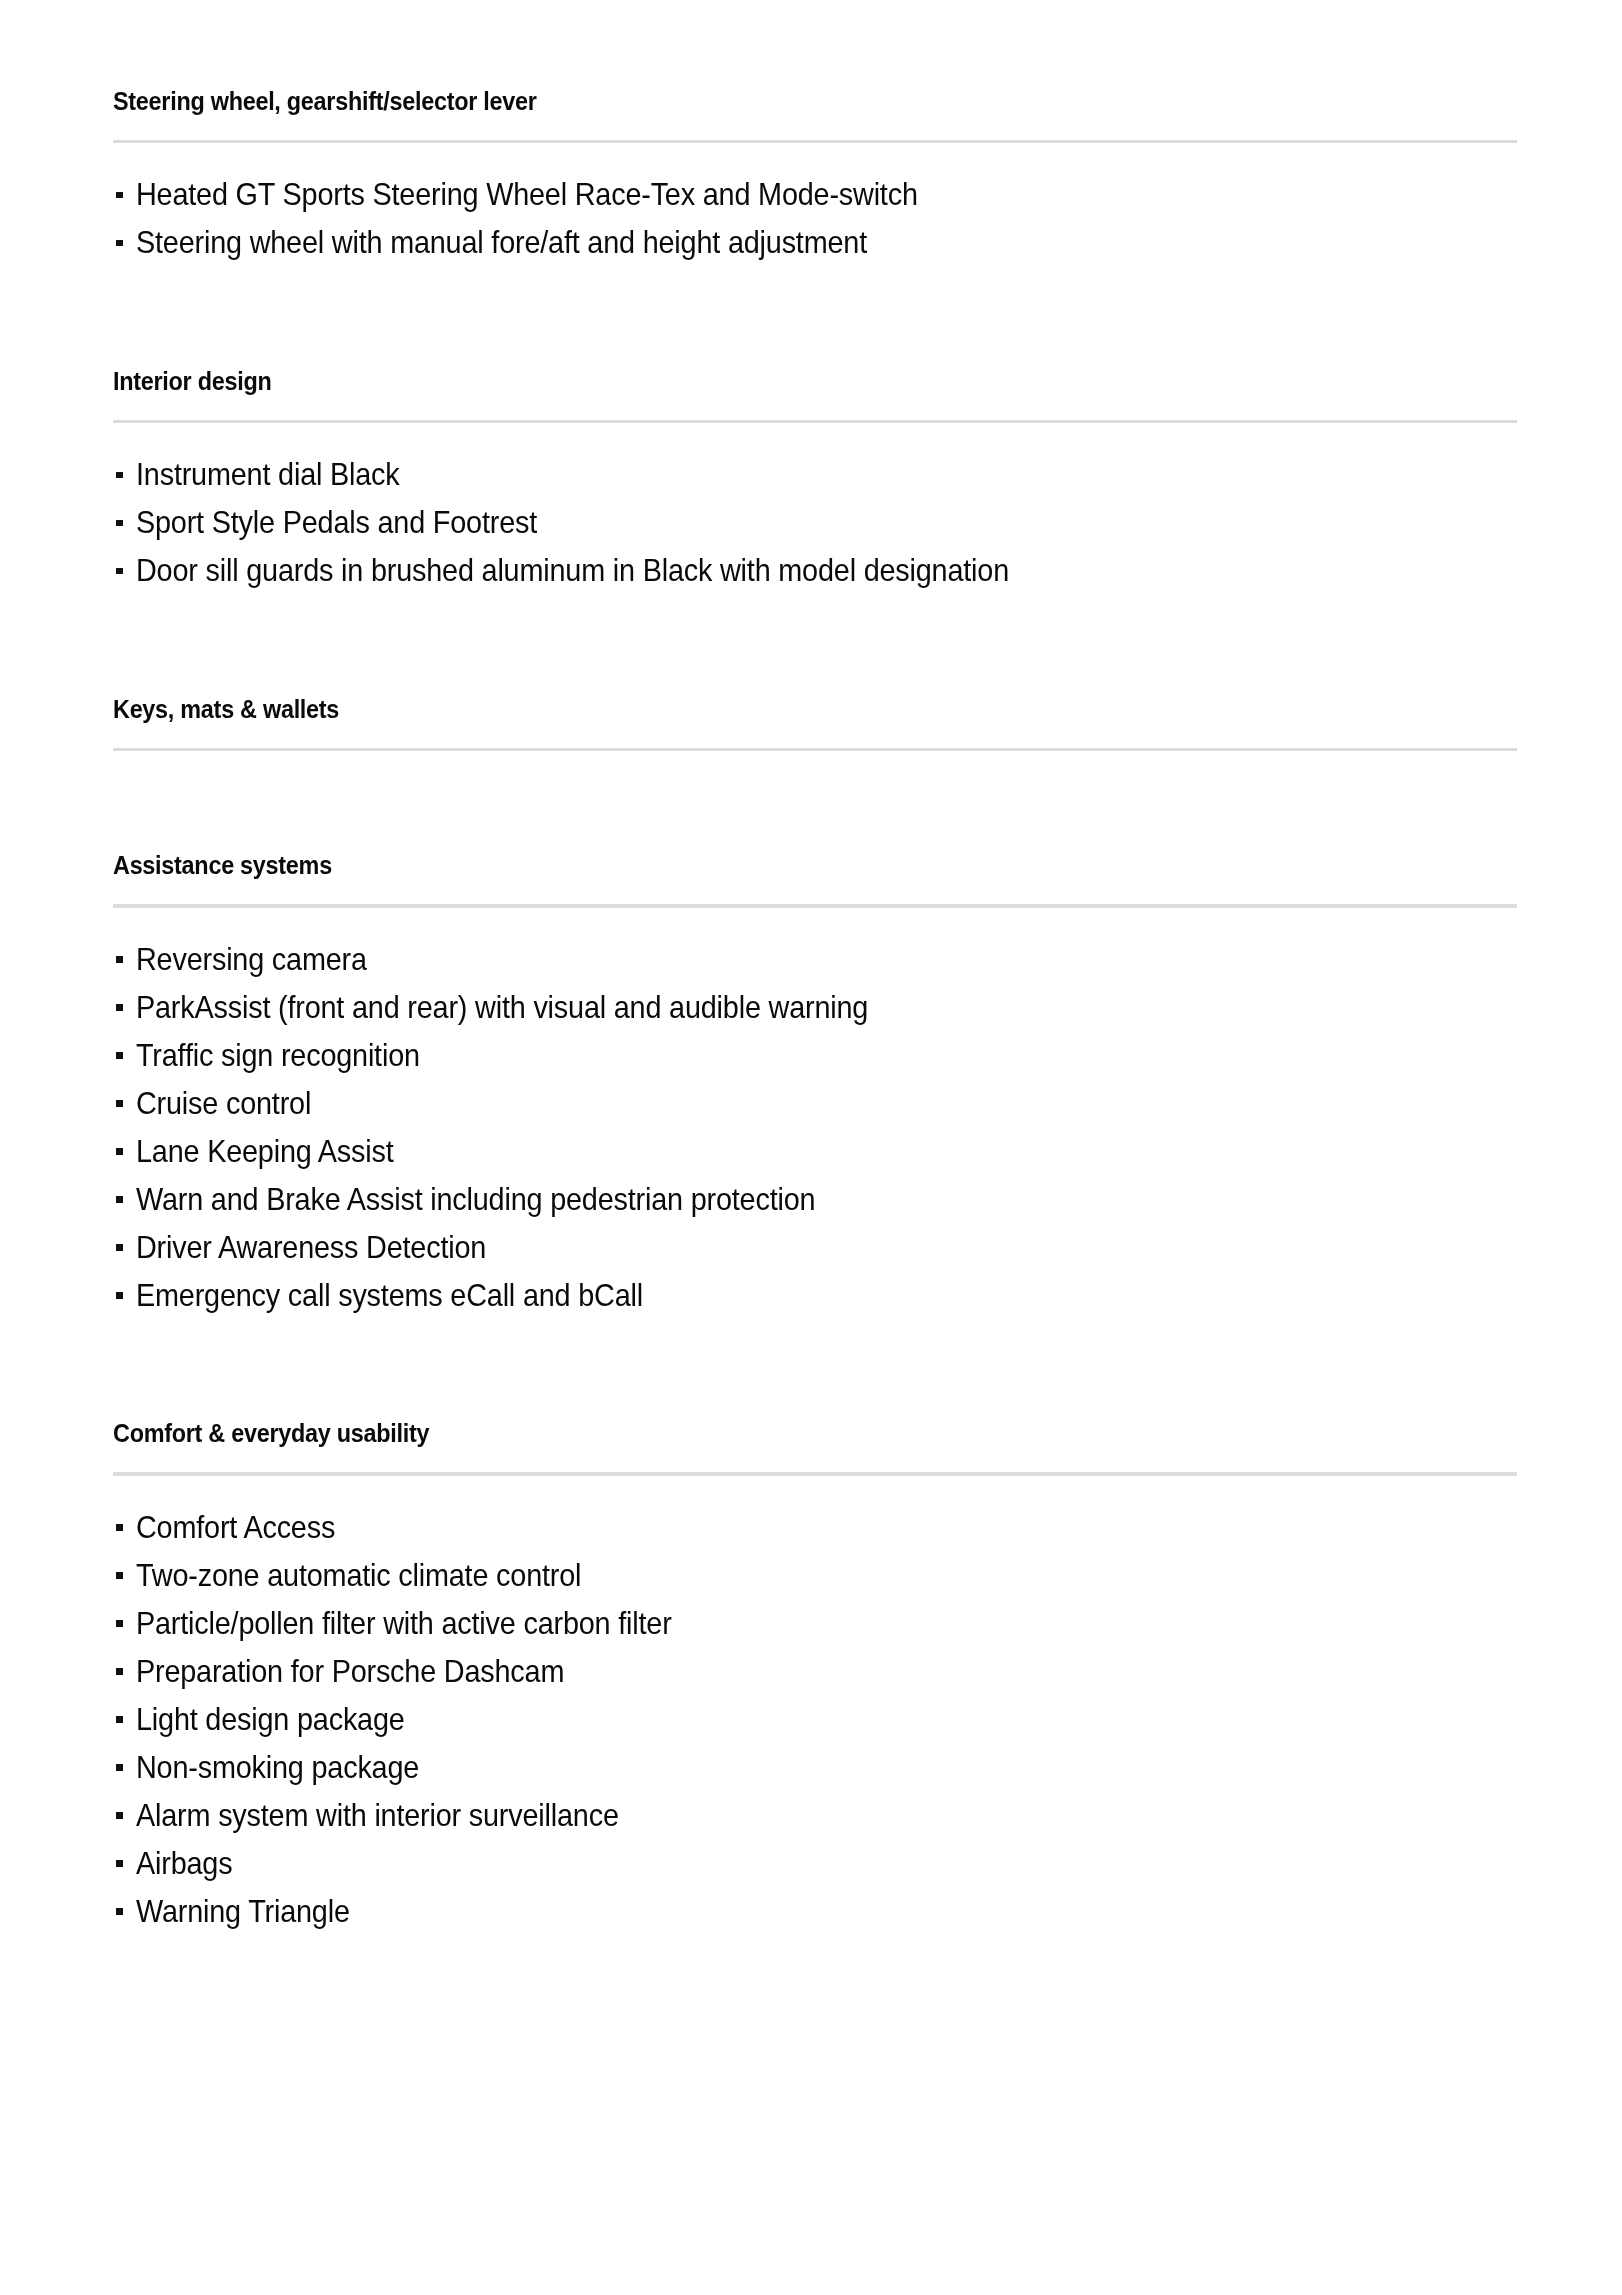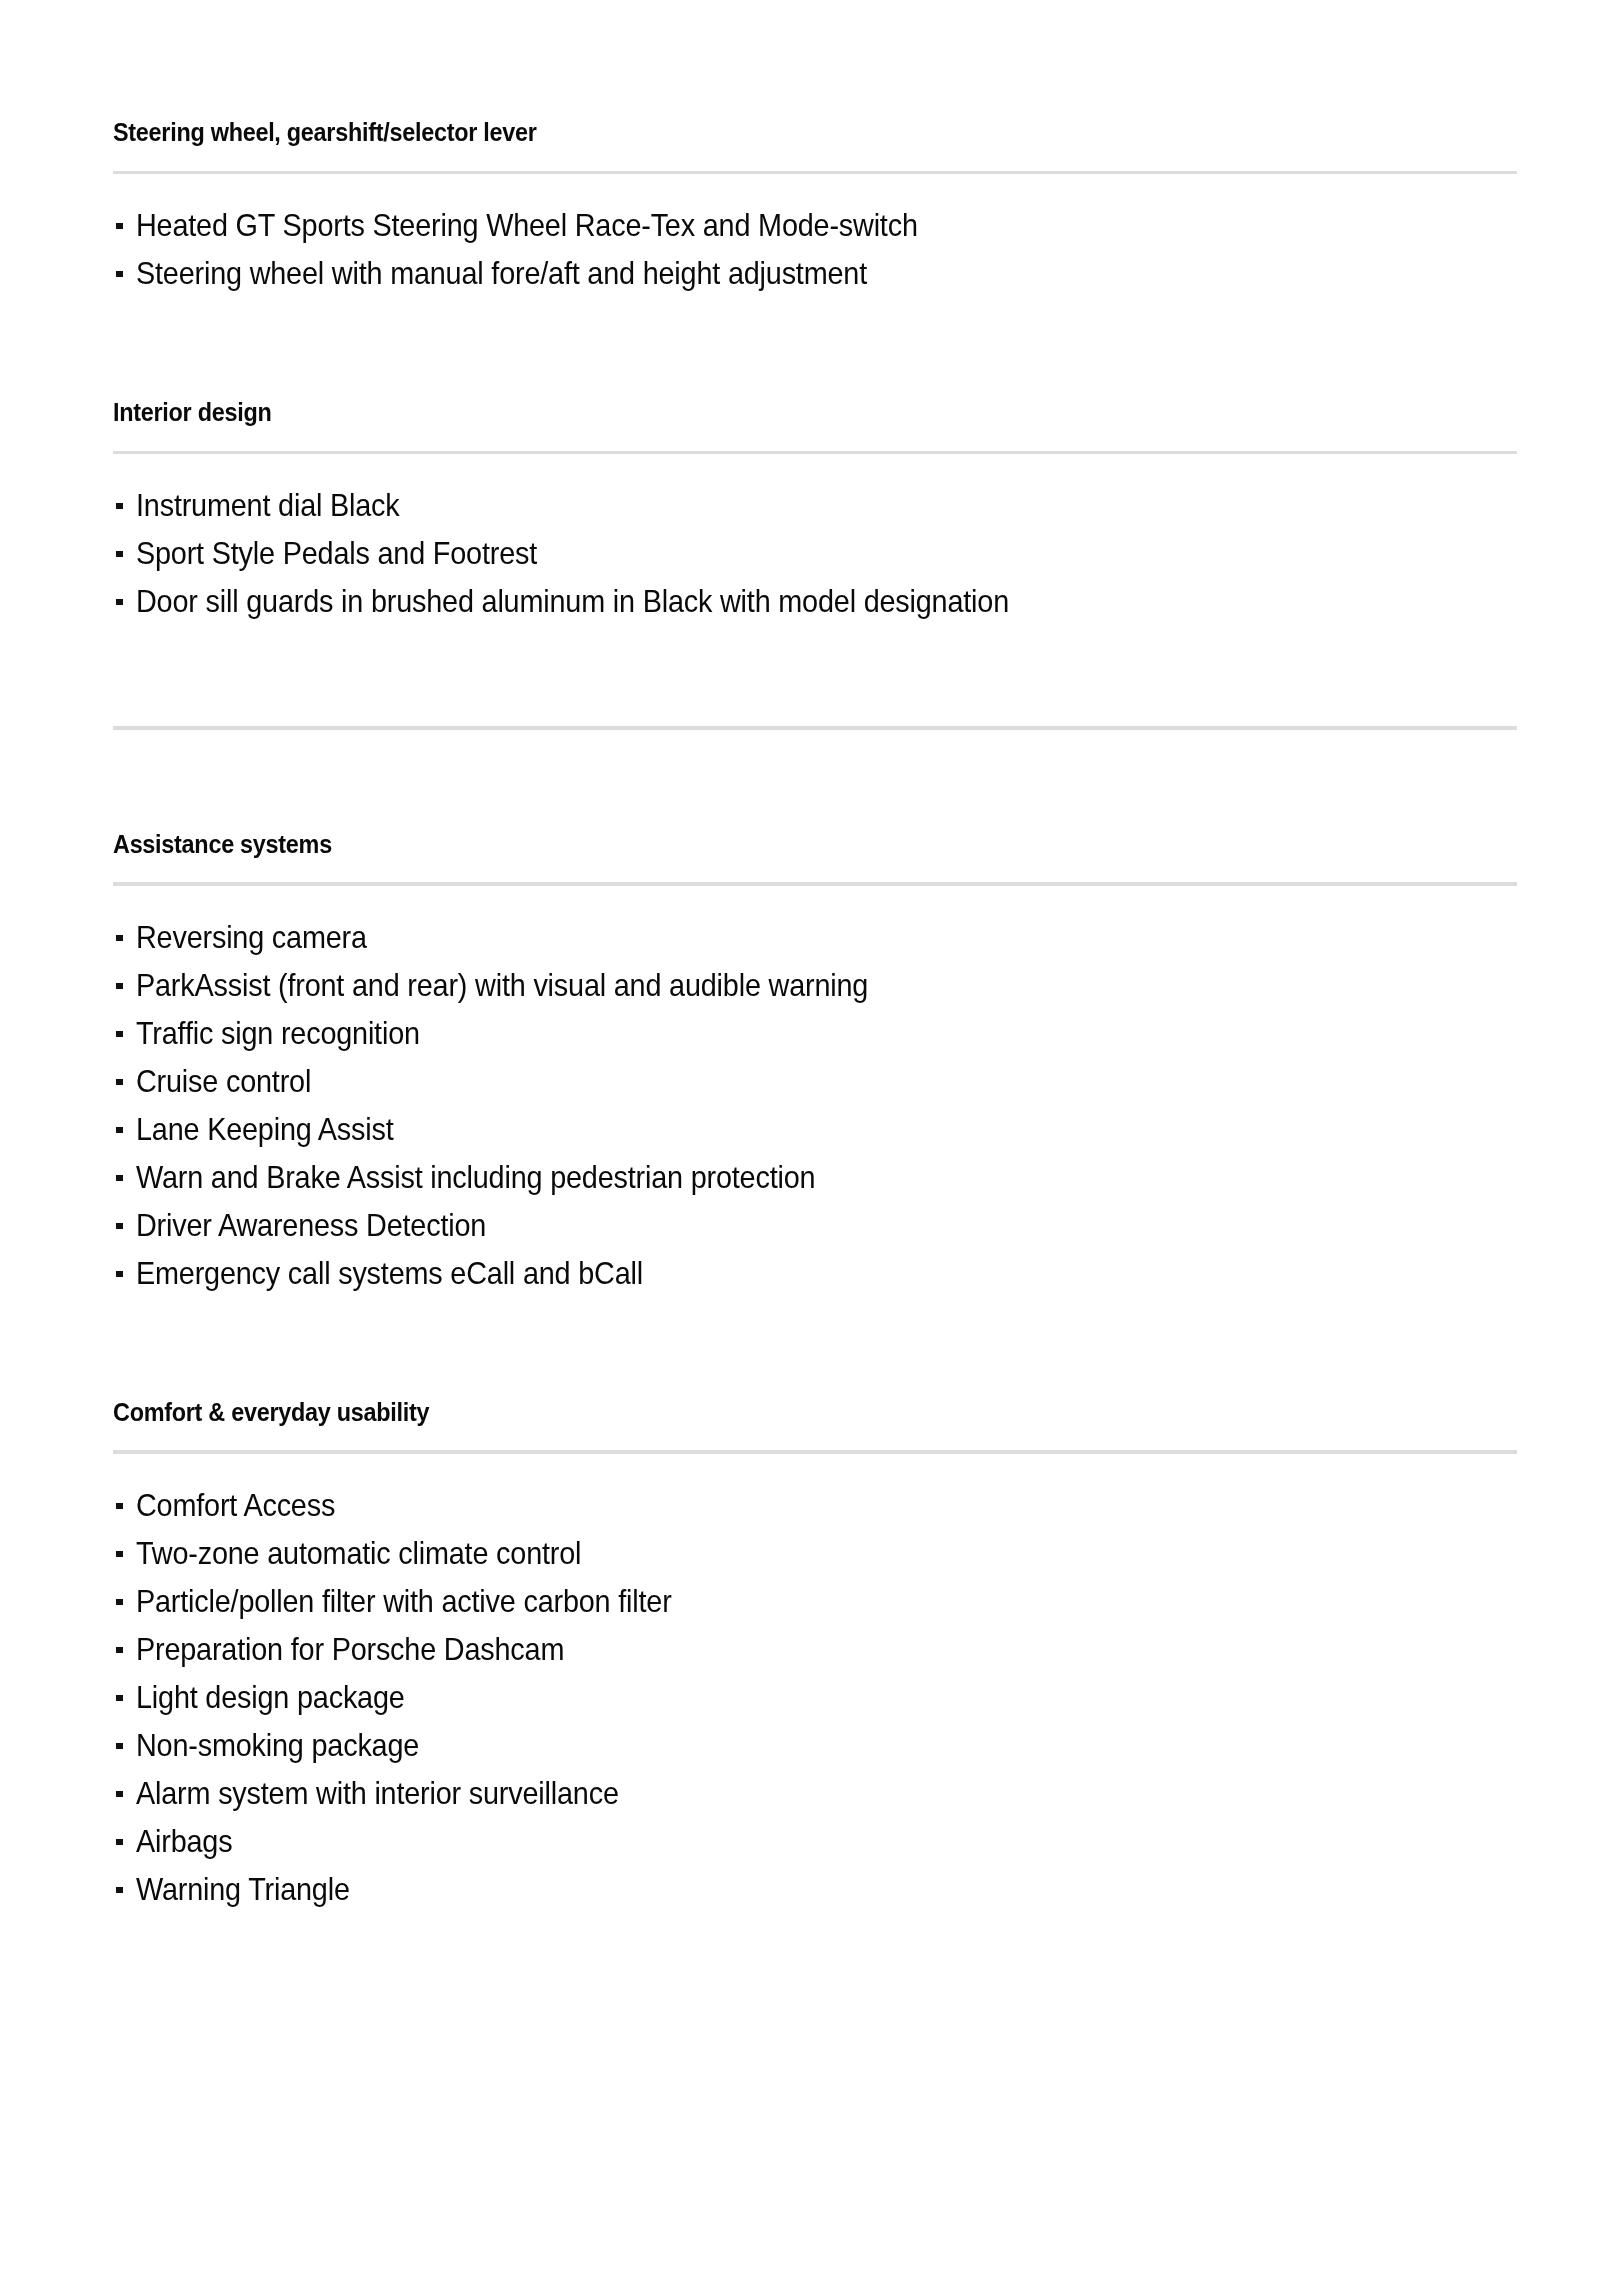--- a/index.html
+++ b/index.html
@@ -14,21 +14,21 @@
     background: var(--bg, #ffffff);
     overflow: hidden;
     font-family: "Liberation Sans", sans-serif;
     color: var(--text, #0a0a0a);
   }
   .content {
     position: absolute;
     left: 113px;
     top: 0;
     width: 1404px;
-    padding-top: 118px;
+    padding-top: 87px;
   }
   .section {
     margin: 0 0 100px 0;
   }
   .section-title {
     margin: 0;
     font-size: 26px;
     line-height: 29px;
     font-weight: bold;
     color: var(--text, #0a0a0a);
@@ -112,20 +112,21 @@
   </li>
 
   <li>
     <span class="sq"></span>
     <span class="txt">Door sill guards in brushed aluminum in Black with model designation</span>
   </li>
 </ul>
   </section>
 
   <section class="section">
+    <h2 class="section-title"><span class="txt">Keys, mats &amp; wallets</span></h2>
     <div class="rule"></div>
   </section>
 
   <section class="section">
     <h2 class="section-title"><span class="txt">Assistance systems</span></h2>
     <div class="rule"></div>
     <ul class="items">
   <li>
     <span class="sq"></span>
     <span class="txt">Reversing camera</span>

